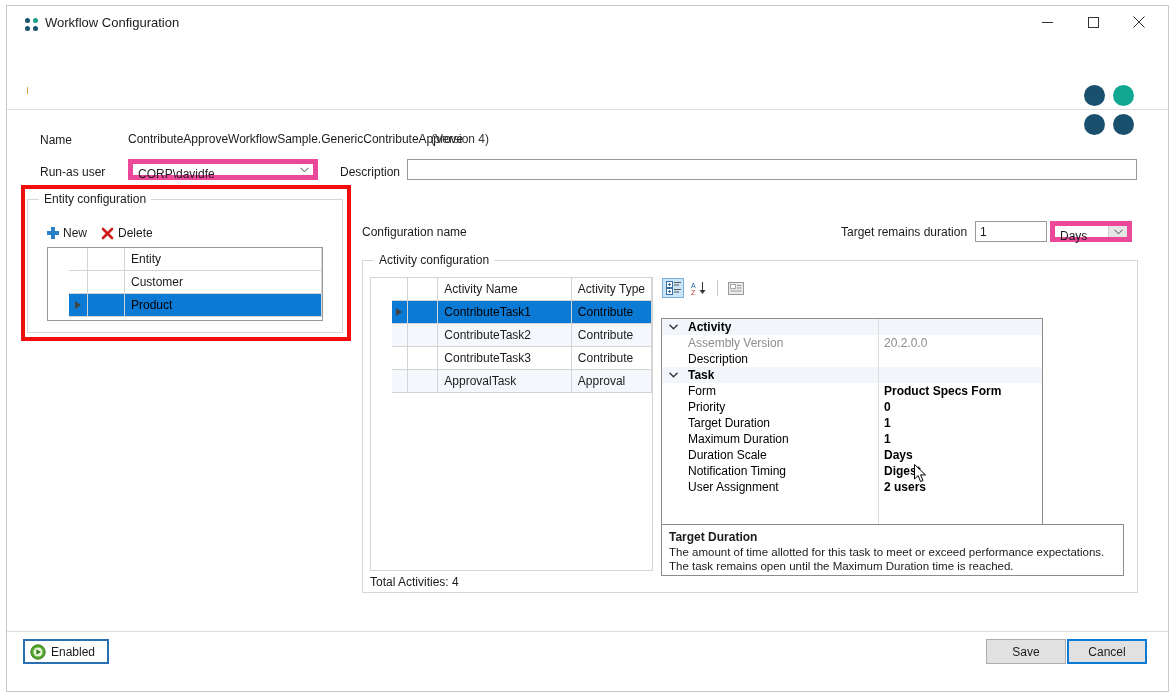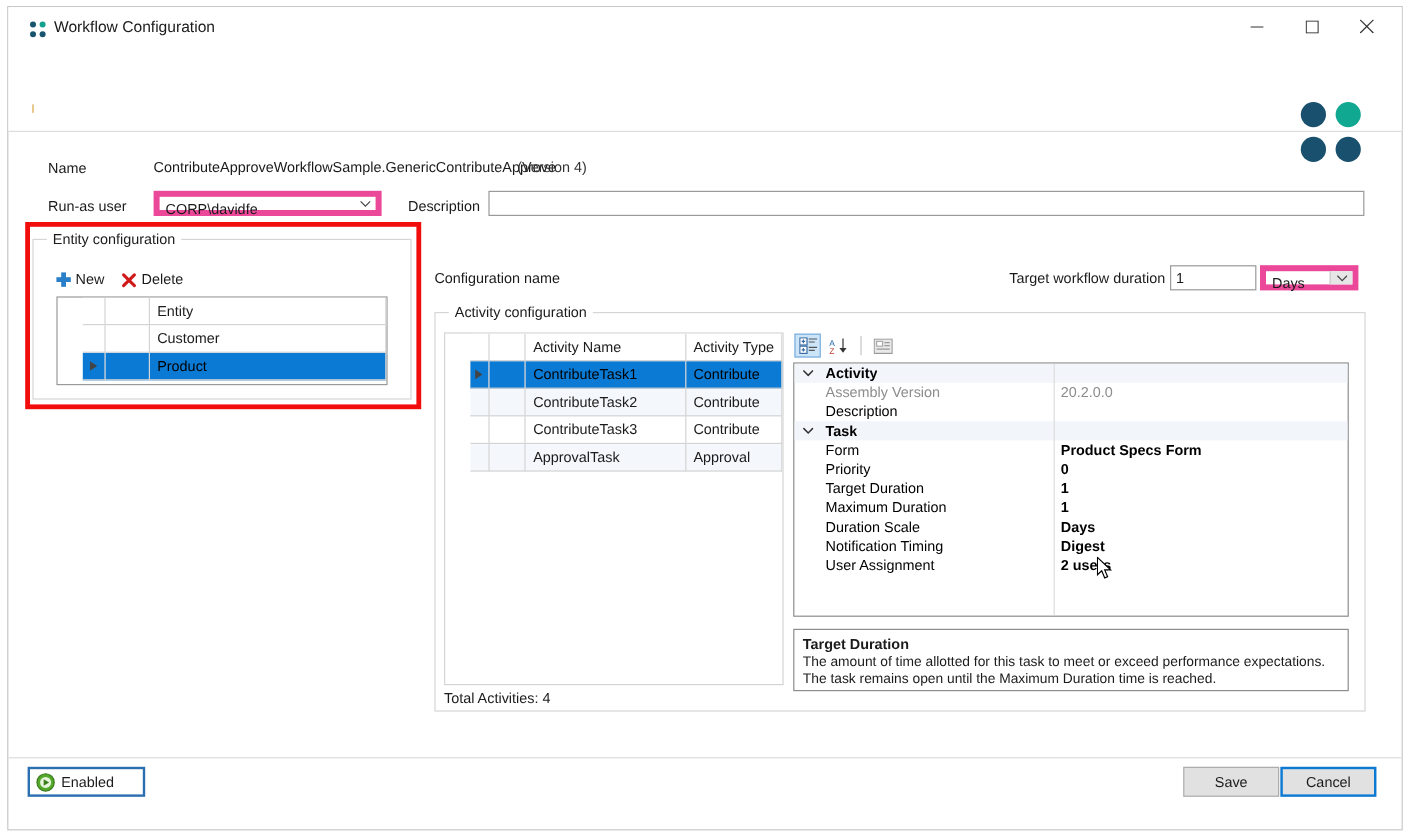--- a/index.html
+++ b/index.html
@@ -301,21 +301,21 @@
         <td>Product</td>
       </tr>
     </tbody>
       </table>
   </div>
 
   <div class="redbox"></div>
 
   <div class="lbl" style="left:355px; top:219px;">Configuration name</div>
 
-  <div class="lbl" style="left:834px; top:219px;">Target workflow duration</div>
+  <div class="lbl" style="left:834px; top:219px;">Target remains duration</div>
   <input class="txtbox" style="left: 968px; top: 215px; width: 72px; height: 21px;" value="1">
   <div class="combo greybtn" style="left:1043px; top:215px; width:82px; height:21px;">
     <span class="ctext">Days</span>
     <span class="carrow">
       <svg width="9" height="6" viewBox="0 0 9 6">
           <path d="M0.5 0.8 L4.5 4.8 L8.5 0.8" fill="none" stroke="#444" stroke-width="1"></path>
         </svg>
     </span>
   </div>
 
@@ -393,21 +393,21 @@
       <svg width="16" height="13" viewBox="0 0 16 13">
         <rect x="0.5" y="0.5" width="15" height="12" fill="#e9e9e9" stroke="#9a9a9a"></rect>
         <rect x="2.5" y="2.5" width="5" height="4" fill="#fff" stroke="#aaa"></rect>
         <line x1="9" y1="3.5" x2="13.5" y2="3.5" stroke="#9a9a9a"></line>
         <line x1="9" y1="6" x2="13.5" y2="6" stroke="#9a9a9a"></line>
         <line x1="2.5" y1="9" x2="13.5" y2="9" stroke="#9a9a9a"></line>
       </svg>
     </div>
   </div>
 
-  <div class="pgrid" style="left:654px; top:296px; width:463px; height:212px;">
+  <div class="pgrid" style="left:654px; top:312px; width:382px; height:212px;">
     <div class="pg-split"></div>
 
     <div class="pg-row pg-cat alt">
       <span class="pg-exp">
         <svg width="9" height="6" viewBox="0 0 9 6">
             <path d="M0.5 0.8 L4.5 4.8 L8.5 0.8" fill="none" stroke="#333" stroke-width="1.3"></path>
           </svg>
       </span>
       <span class="pg-name">Activity</span>
     </div>
@@ -468,21 +468,21 @@
     </div>
   </div>
 
   <div class="pdesc" style="left:654px; top:518px; width:463px; height:52px;">
     <div class="pd-title">Target Duration</div>
     <div class="pd-body">The amount of time allotted for this task to meet or exceed performance expectations. The task remains open until the Maximum Duration time is reached.</div>
   </div>
 
   <div class="footer-rule"></div>
 
-  <div class="btn enabled-btn" style="left:16px; top:633px; width:98px; height:25px;">
+  <div class="btn enabled-btn" style="left:16px; top:633px; width:86px; height:25px;">
     <span class="play-icon">
       <svg width="16" height="16" viewBox="0 0 16 16">
         <circle cx="8" cy="8" r="7.2" fill="#54a92b" stroke="#3c7d1e" stroke-width="1"></circle>
         <circle cx="8" cy="8" r="4.6" fill="#e8f5dd"></circle>
         <path d="M6.4 5.3 L11 8 L6.4 10.7 Z" fill="#3c7d1e"></path>
       </svg>
     </span>
     <span>Enabled</span>
   </div>
 

